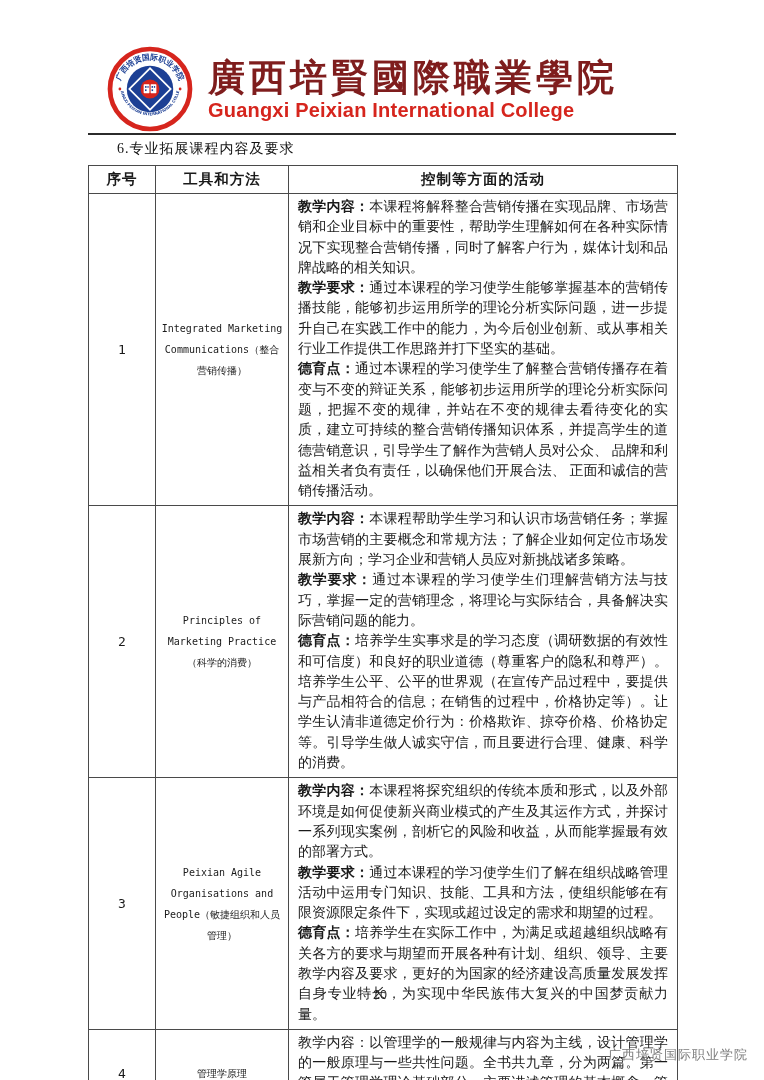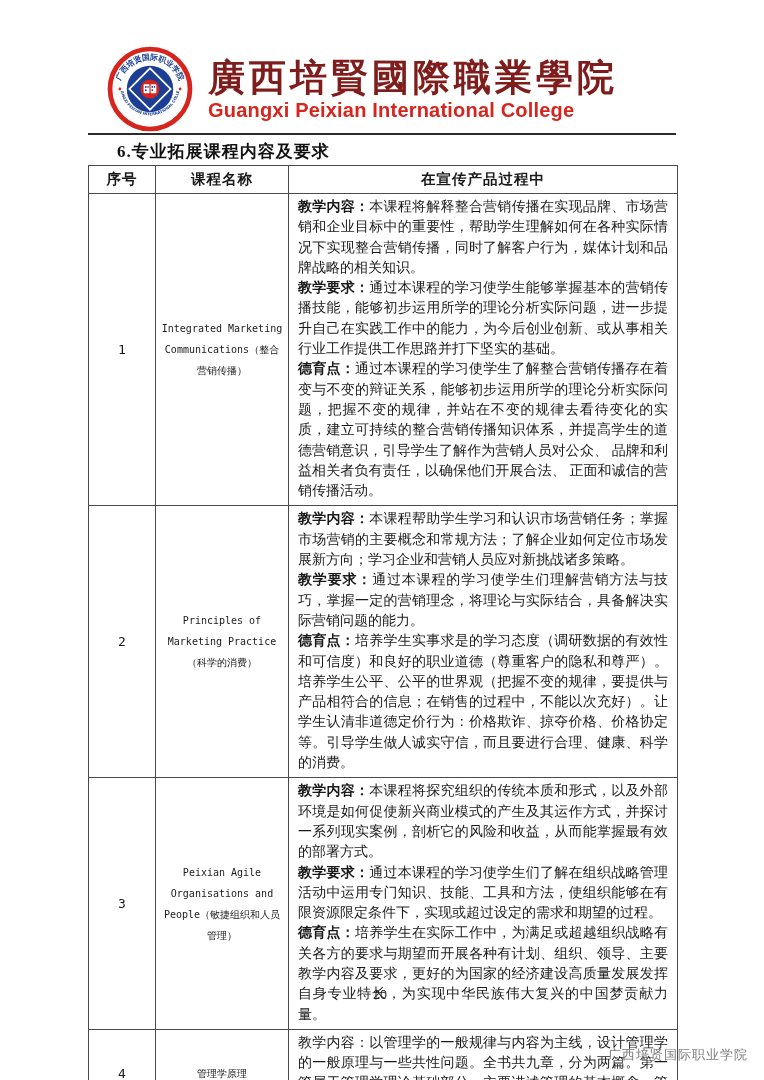--- a/index.html
+++ b/index.html
@@ -29,21 +29,21 @@
     font-weight: 700; font-size: 20px; line-height: 24px;
     color: #d6251d; letter-spacing: 0.2px; margin-top: 1px;
   }
   .hdr-rule {
     position: absolute; left: 88px; top: 133px; width: 588px;
     border: none; border-top: 2px solid #2b2b2b;
   }
   
   .section-title {
     position: absolute; left: 117px; top: 140px;
-    font-size: 17px; color: #111; letter-spacing: 1px; font-weight: bold;
+    font-size: 14px; color: #111; letter-spacing: 1px;
   }
   
   .tbl-wrap { position: absolute; left: 88px; top: 165px; width: 589px; }
   table.course {
     width: 100%; border-collapse: collapse; table-layout: fixed;
     font-size: 14px;
   }
   table.course th, table.course td {
     border: 1px solid #4a4a4a;
   }
@@ -131,41 +131,41 @@
   <div class="tbl-wrap">
     <table class="course">
       <colgroup>
           <col class="c-no">
           <col class="c-name">
           <col class="c-content">
         </colgroup>
       <thead>
         <tr>
           <th class="hcell">序号</th>
-          <th class="hcell">课程名称</th>
-          <th class="hcell">在宣传产品过程中</th>
+          <th class="hcell">工具和方法</th>
+          <th class="hcell">控制等方面的活动</th>
         </tr>
       </thead>
       <tbody>
         <tr class="r1">
           <td class="no-cell">1</td>
           <td class="name-cell">Integrated Marketing Communications（整合营销传播）</td>
           <td class="content-cell">
             <p class="sec"><b>教学内容：</b><span>本课程将解释整合营销传播在实现品牌、市场营销和企业目标中的重要性，帮助学生理解如何在各种实际情况下实现整合营销传播，同时了解客户行为，媒体计划和品牌战略的相关知识。</span></p>
             <p class="sec"><b>教学要求：</b><span>通过本课程的学习使学生能够掌握基本的营销传播技能，能够初步运用所学的理论分析实际问题，进一步提升自己在实践工作中的能力，为今后创业创新、或从事相关行业工作提供工作思路并打下坚实的基础。</span></p>
             <p class="sec"><b>德育点：</b><span>通过本课程的学习使学生了解整合营销传播存在着变与不变的辩证关系，能够初步运用所学的理论分析实际问题，把握不变的规律，并站在不变的规律去看待变化的实质，建立可持续的整合营销传播知识体系，并提高学生的道德营销意识，引导学生了解作为营销人员对公众、 品牌和利益相关者负有责任，以确保他们开展合法、 正面和诚信的营销传播活动。</span></p>
           </td>
         </tr>
         <tr class="r2">
           <td class="no-cell">2</td>
           <td class="name-cell">Principles of Marketing Practice（科学的消费）</td>
           <td class="content-cell">
             <p class="sec"><b>教学内容：</b><span>本课程帮助学生学习和认识市场营销任务；掌握市场营销的主要概念和常规方法；了解企业如何定位市场发展新方向；学习企业和营销人员应对新挑战诸多策略。</span></p>
             <p class="sec"><b>教学要求：</b><span>通过本课程的学习使学生们理解营销方法与技巧，掌握一定的营销理念，将理论与实际结合，具备解决实际营销问题的能力。</span></p>
-            <p class="sec"><b>德育点：</b><span>培养学生实事求是的学习态度（调研数据的有效性和可信度）和良好的职业道德（尊重客户的隐私和尊严）。培养学生公平、公平的世界观（把握不变的规律，要提供与产品相符合的信息；在销售的过程中，不能以次充好）。让学生认清非道德定价行为：价格欺诈、掠夺价格、价格协定等。引导学生做人诚实守信，而且要进行合理、健康、科学的消费。</span></p>
+            <p class="sec"><b>德育点：</b><span>培养学生实事求是的学习态度（调研数据的有效性和可信度）和良好的职业道德（尊重客户的隐私和尊严）。培养学生公平、公平的世界观（在宣传产品过程中，要提供与产品相符合的信息；在销售的过程中，价格协定等）。让学生认清非道德定价行为：价格欺诈、掠夺价格、价格协定等。引导学生做人诚实守信，而且要进行合理、健康、科学的消费。</span></p>
           </td>
         </tr>
         <tr class="r3">
           <td class="no-cell">3</td>
           <td class="name-cell">Peixian Agile Organisations and People（敏捷组织和人员管理）</td>
           <td class="content-cell">
             <p class="sec"><b>教学内容：</b><span>本课程将探究组织的传统本质和形式，以及外部环境是如何促使新兴商业模式的产生及其运作方式，并探讨一系列现实案例，剖析它的风险和收益，从而能掌握最有效的部署方式。</span></p>
             <p class="sec"><b>教学要求：</b><span>通过本课程的学习使学生们了解在组织战略管理活动中运用专门知识、技能、工具和方法，使组织能够在有限资源限定条件下，实现或超过设定的需求和期望的过程。</span></p>
             <p class="sec"><b>德育点：</b><span>培养学生在实际工作中，为满足或超越组织战略有关各方的要求与期望而开展各种有计划、组织、领导、主要教学内容及要求，更好的为国家的经济建设高质量发展发挥自身专业特长，为实现中华民族伟大复兴的中国梦贡献力量。</span></p>
           </td>

